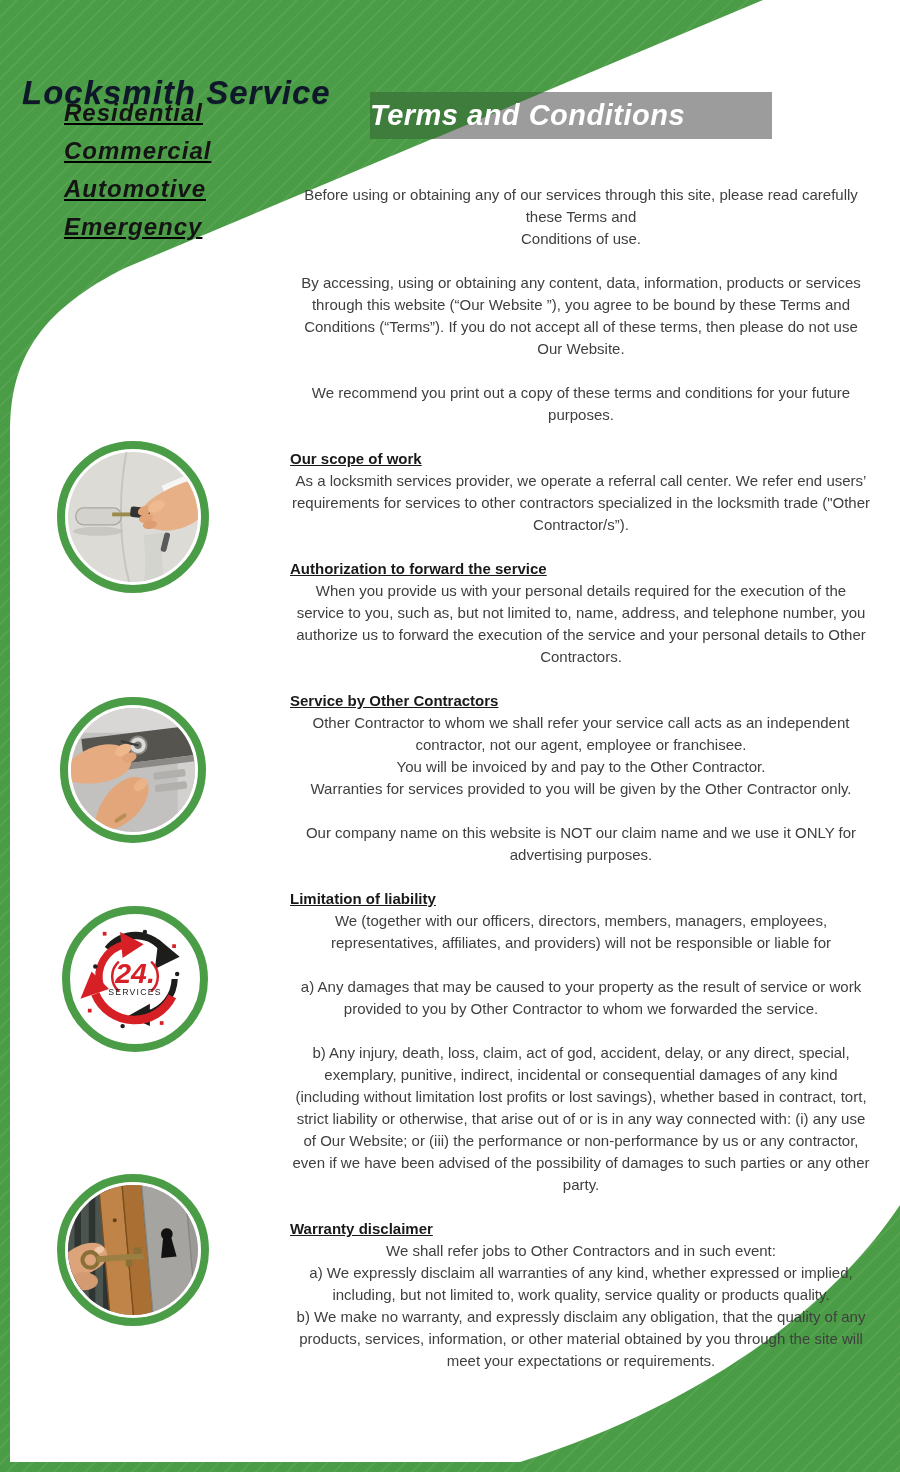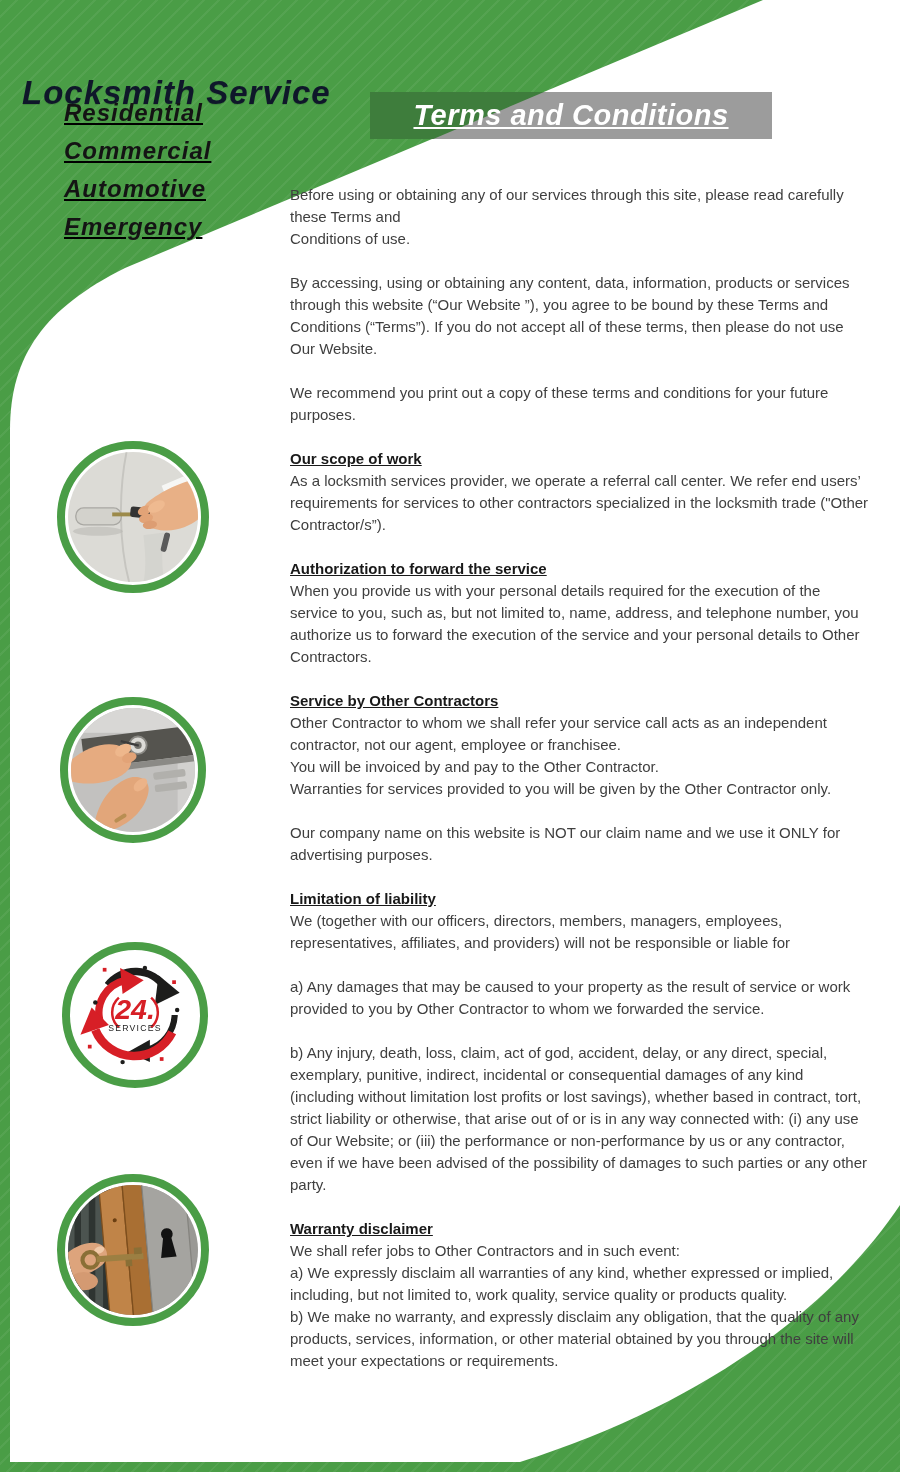--- a/index.html
+++ b/index.html
@@ -14,33 +14,33 @@
     font-size:33px;font-weight:700;font-style:italic;color:#0f172a;letter-spacing:1px;
     text-shadow:0 1px 1px rgba(0,0,0,.15);margin-top:40px;}
   .service-list{position:absolute;left:64px;top:94px;list-style:none;margin:0;padding:0;text-decoration:underline;}
   .service-list li{height:38px;line-height:38px;font-size:24px;font-weight:700;font-style:italic;
     color:#141414;letter-spacing:1px;}
   
   .banner{position:absolute;left:370px;top:92px;width:402px;height:47px;background:#9c9c9c;
     overflow:hidden;}
   .banner-green{position:absolute;left:0;top:0;width:174px;height:47px;background:#3e7d3c;
     transform:skewX(-67deg);transform-origin:top left;}
-  .banner-title{position:relative;z-index:1;display:block;text-align:center;line-height:47px;
-    font-size:29px;font-weight:700;font-style:italic;color:#ffffff;letter-spacing:.5px;text-decoration:underline;}
+  .banner-title{position:relative;z-index:1;display:block;text-align:left;line-height:47px;
+    font-size:29px;font-weight:700;font-style:italic;color:#ffffff;letter-spacing:.5px;}
   
   .circle{position:absolute;border:8px solid #4a9d46;border-radius:50%;background:#ffffff;
     padding:3px;box-sizing:border-box;}
   .circle svg{display:block;width:100%;height:100%;border-radius:50%;}
   .c1{left:57px;top:441px;width:152px;height:152px;}
   .c2{left:60px;top:697px;width:146px;height:146px;}
-  .c3{left:62px;top:942px;width:146px;height:146px;}
+  .c3{left:62px;top:906px;width:146px;height:146px;}
   .c4{left:57px;top:1174px;width:152px;height:152px;}
   
   .content{position:absolute;left:290px;top:184px;width:584px;font-size:15px;line-height:22px;}
-  .content p.para{margin:0 2px 22px 0;color:#3f3f3f;white-space:pre-line;}
+  .content p.para{margin:0 2px 22px 0;color:#3f3f3f;white-space:pre-line;text-align:center;}
   .content h3.heading{margin:0;font-size:15px;line-height:22px;font-weight:700;color:#191919;text-decoration:underline;}
 </style>
 </head>
 <body>
 
 <div class="page">
 
   <div class="bg-green"></div>
   <svg class="bg-white-shape" viewBox="0 0 900 1472" preserveAspectRatio="none" aria-hidden="true">
     <path d="M763,0 L900,0 L900,1205 C830,1310 700,1405 520,1462 L10,1462 L10,430 C10,355 45,308 125,268 Z" fill="#ffffff"></path>

